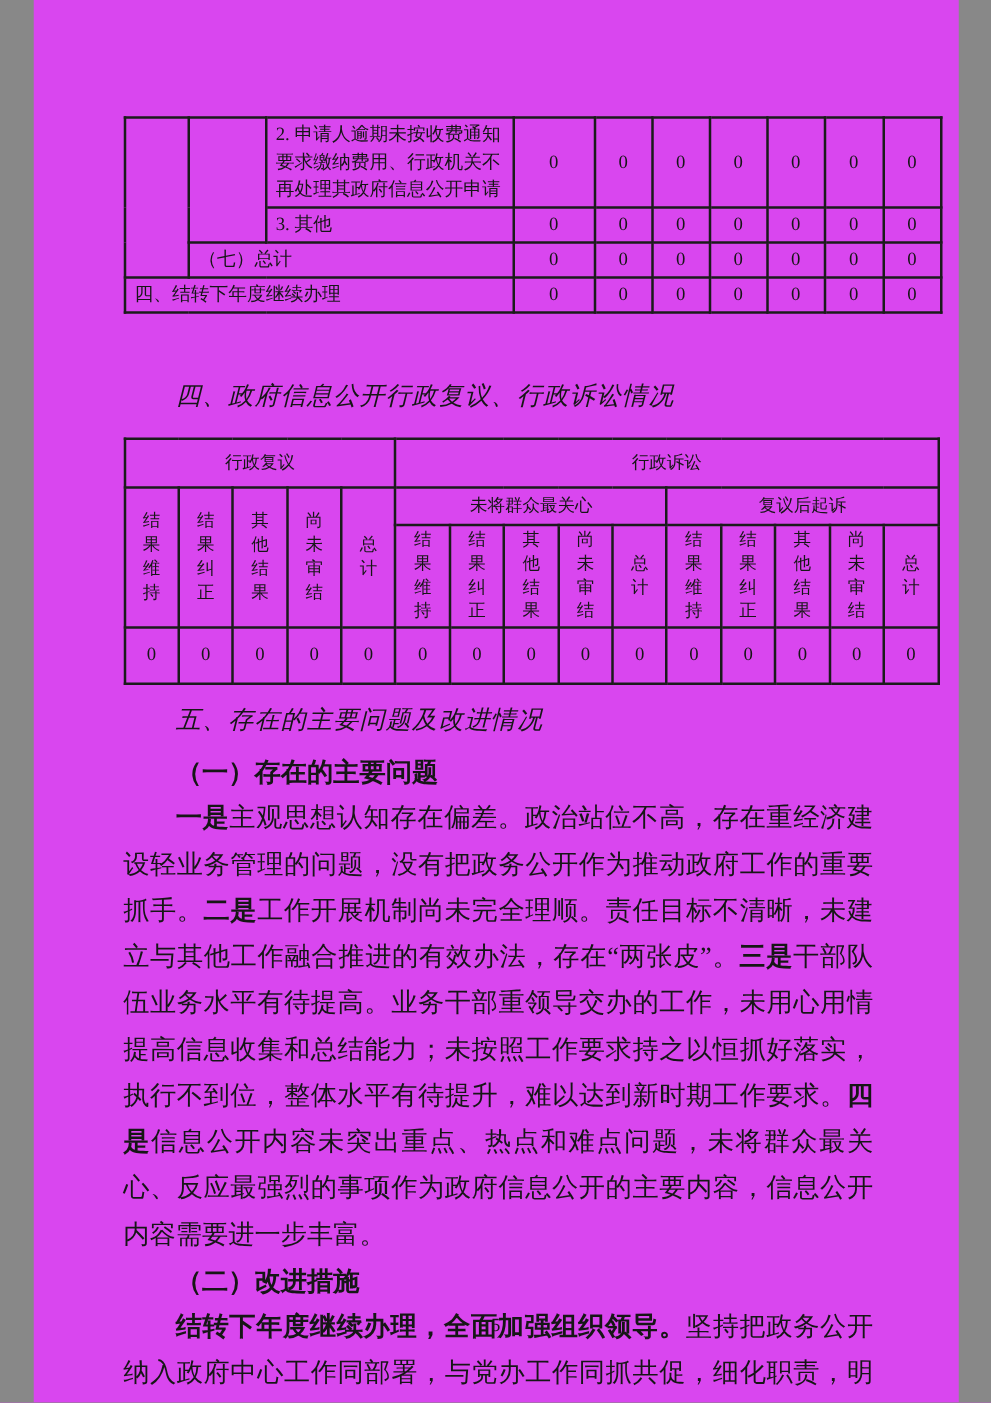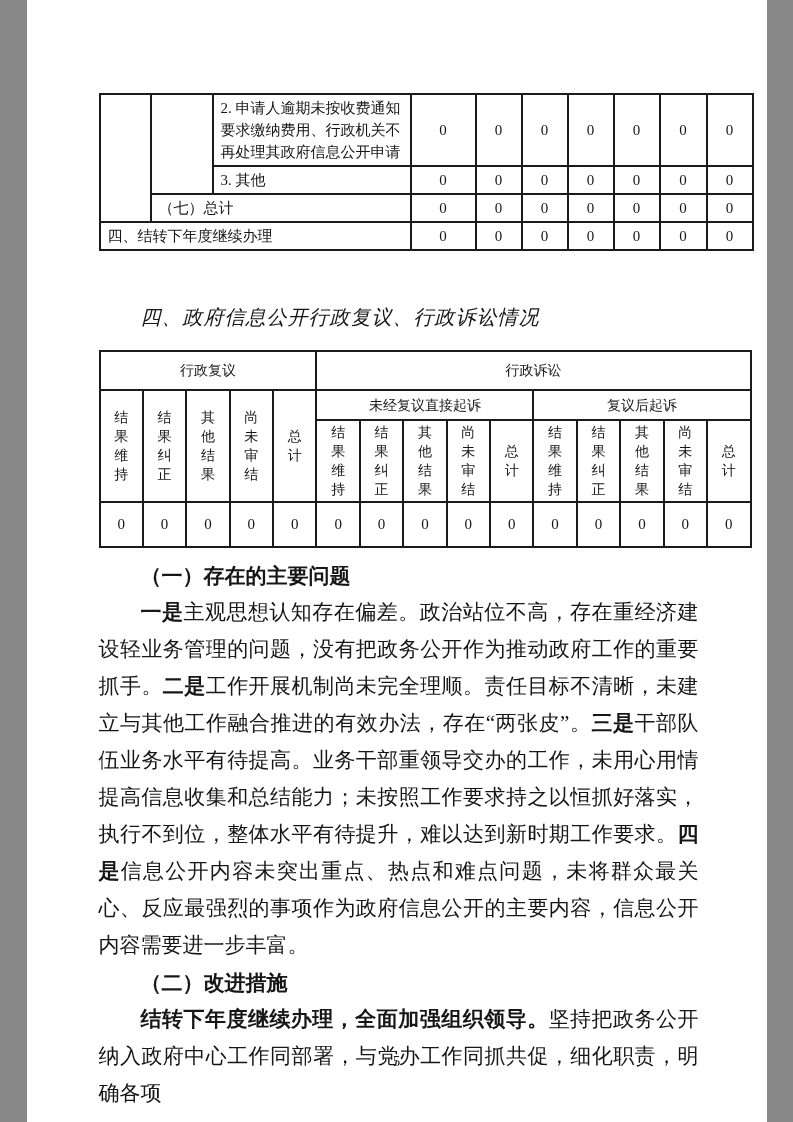--- a/index.html
+++ b/index.html
@@ -1,21 +1,21 @@
 <!DOCTYPE html>
 <html><head>
 <meta charset="utf-8">
 <style>
   * { margin:0; padding:0; box-sizing:border-box; }
   html,body { background:#888; }
   .page {
     position:relative;
     width:740px; height:1122px;
     margin:0 auto;
-    background:#ffffff;
+    background:#d946ef;
     color:#161616;
     font-family:"Liberation Serif","DejaVu Serif",serif;
     padding:93px 68px 0 72px;
     overflow:hidden;
   }
   
   table { border-collapse:collapse; table-layout:fixed; width:653px; }
   td, th { border:2px solid #1b1b1b; font-weight:normal; }
 
   
@@ -128,21 +128,21 @@
         <tr class="grp">
       <th colspan="5">行政复议</th>
       <th colspan="10">行政诉讼</th>
     </tr>
     <tr class="sub">
       <th rowspan="2" class="hd">结果维持</th>
       <th rowspan="2" class="hd">结果纠正</th>
       <th rowspan="2" class="hd">其他结果</th>
       <th rowspan="2" class="hd">尚未审结</th>
       <th rowspan="2" class="hd">总计</th>
-      <th colspan="5">未经复议直接起诉</th>
+      <th colspan="5">未将群众最关心</th>
       <th colspan="5">复议后起诉</th>
     </tr>
     <tr>
       <th class="hd">结果维持</th>
       <th class="hd">结果纠正</th>
       <th class="hd">其他结果</th>
       <th class="hd">尚未审结</th>
       <th class="hd">总计</th>
       <th class="hd">结果维持</th>
       <th class="hd">结果纠正</th>
@@ -163,20 +163,21 @@
       <td>0</td>
       <td>0</td>
       <td>0</td>
       <td>0</td>
       <td>0</td>
       <td>0</td>
     </tr>
   </tbody>
     </table>
 
+  <div class="h-black h5">五、存在的主要问题及改进情况</div>
 
   <div class="h-bold">（一）存在的主要问题</div>
 
   <p class="body-p"><b>一是</b><span>主观思想认知存在偏差。政治站位不高，存在重经济建设轻业务管理的问题，没有把政务公开作为推动政府工作的重要抓手。</span><b>二是</b><span>工作开展机制尚未完全理顺。责任目标不清晰，未建立与其他工作融合推进的有效办法，存在“两张皮”。</span><b>三是</b><span>干部队伍业务水平有待提高。业务干部重领导交办的工作，未用心用情提高信息收集和总结能力；未按照工作要求持之以恒抓好落实，执行不到位，整体水平有待提升，难以达到新时期工作要求。</span><b>四是</b><span>信息公开内容未突出重点、热点和难点问题，未将群众最关心、反应最强烈的事项作为政府信息公开的主要内容，信息公开内容需要进一步丰富。</span></p>
 
   <div class="h-bold h-m">（二）改进措施</div>
 
   <p class="body-p"><b>结转下年度继续办理，全面加强组织领导。</b><span>坚持把政务公开纳入政府中心工作同部署，与党办工作同抓共促，细化职责，明确各项</span></p>
 
   <div class="page-num">5</div>

